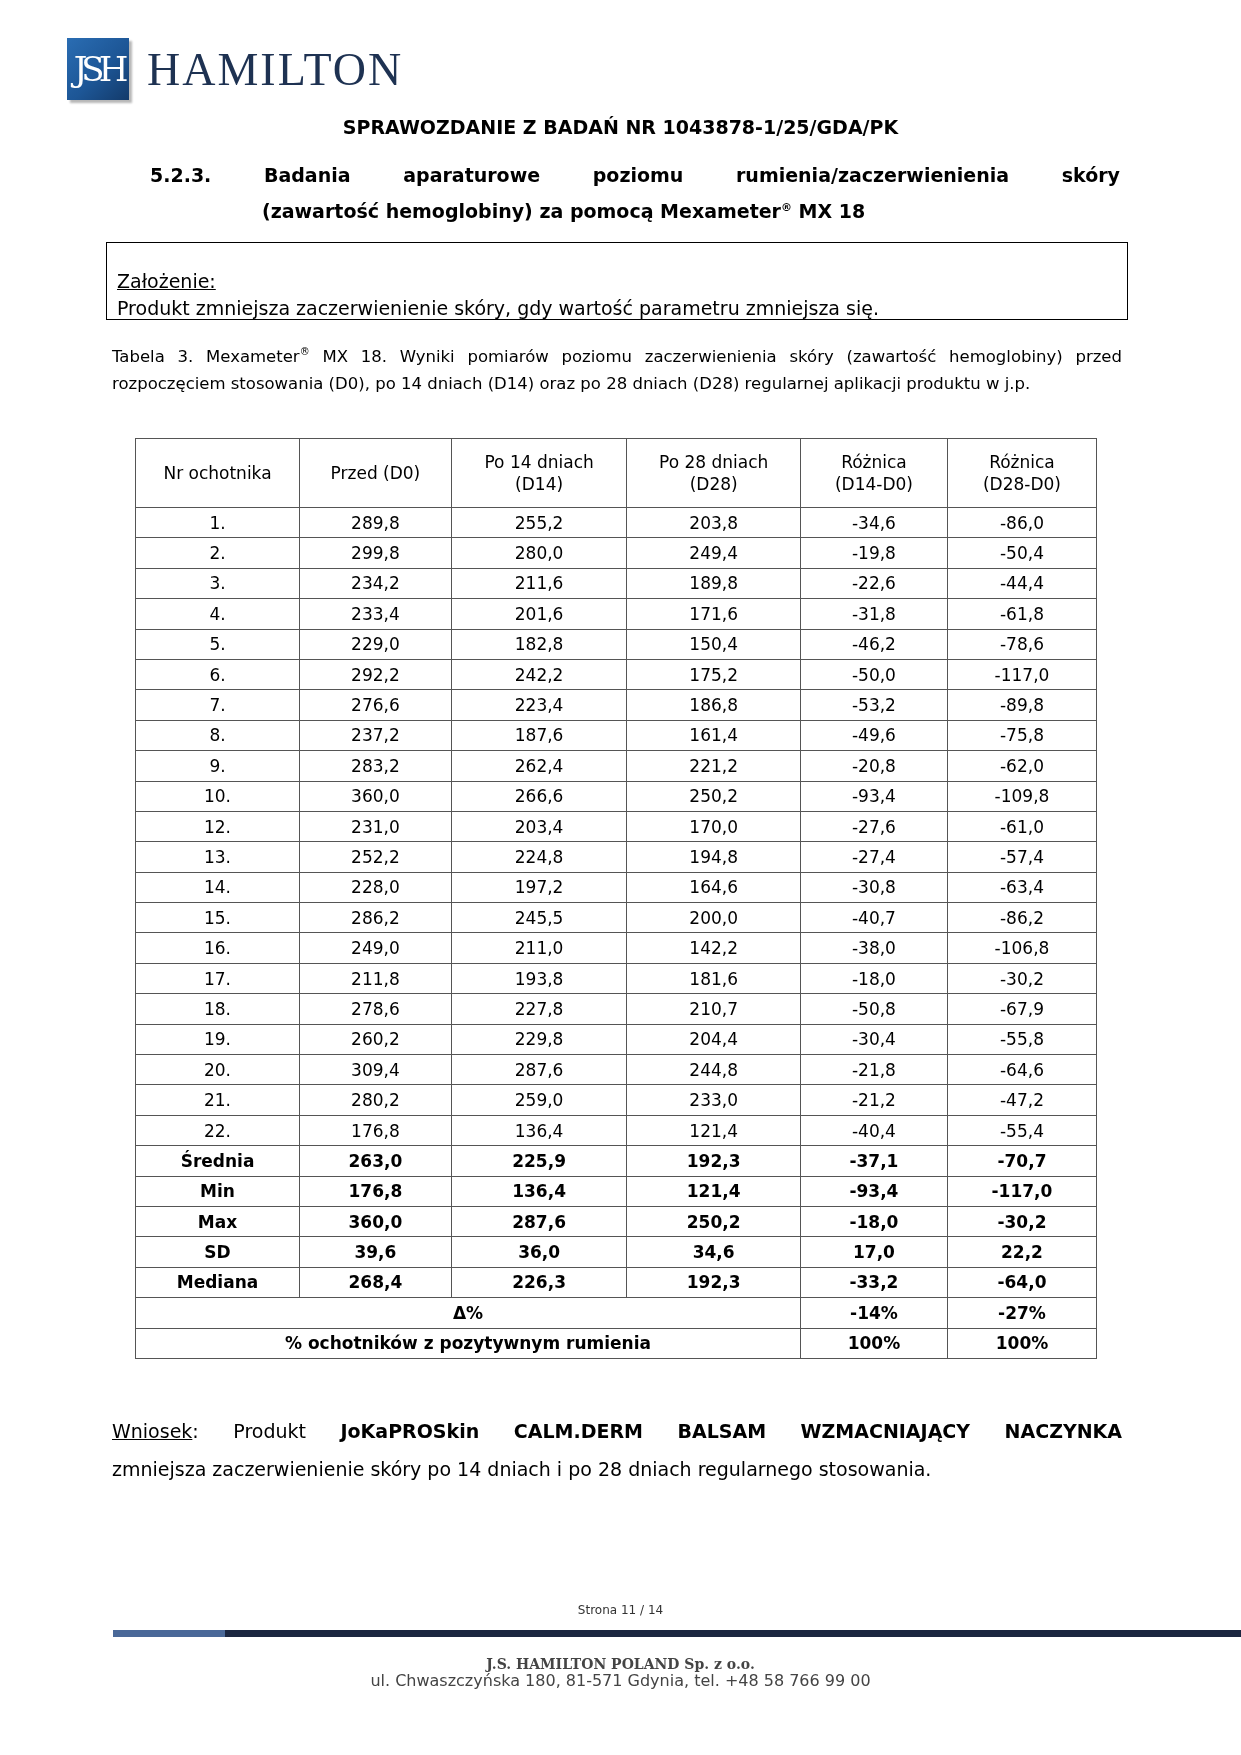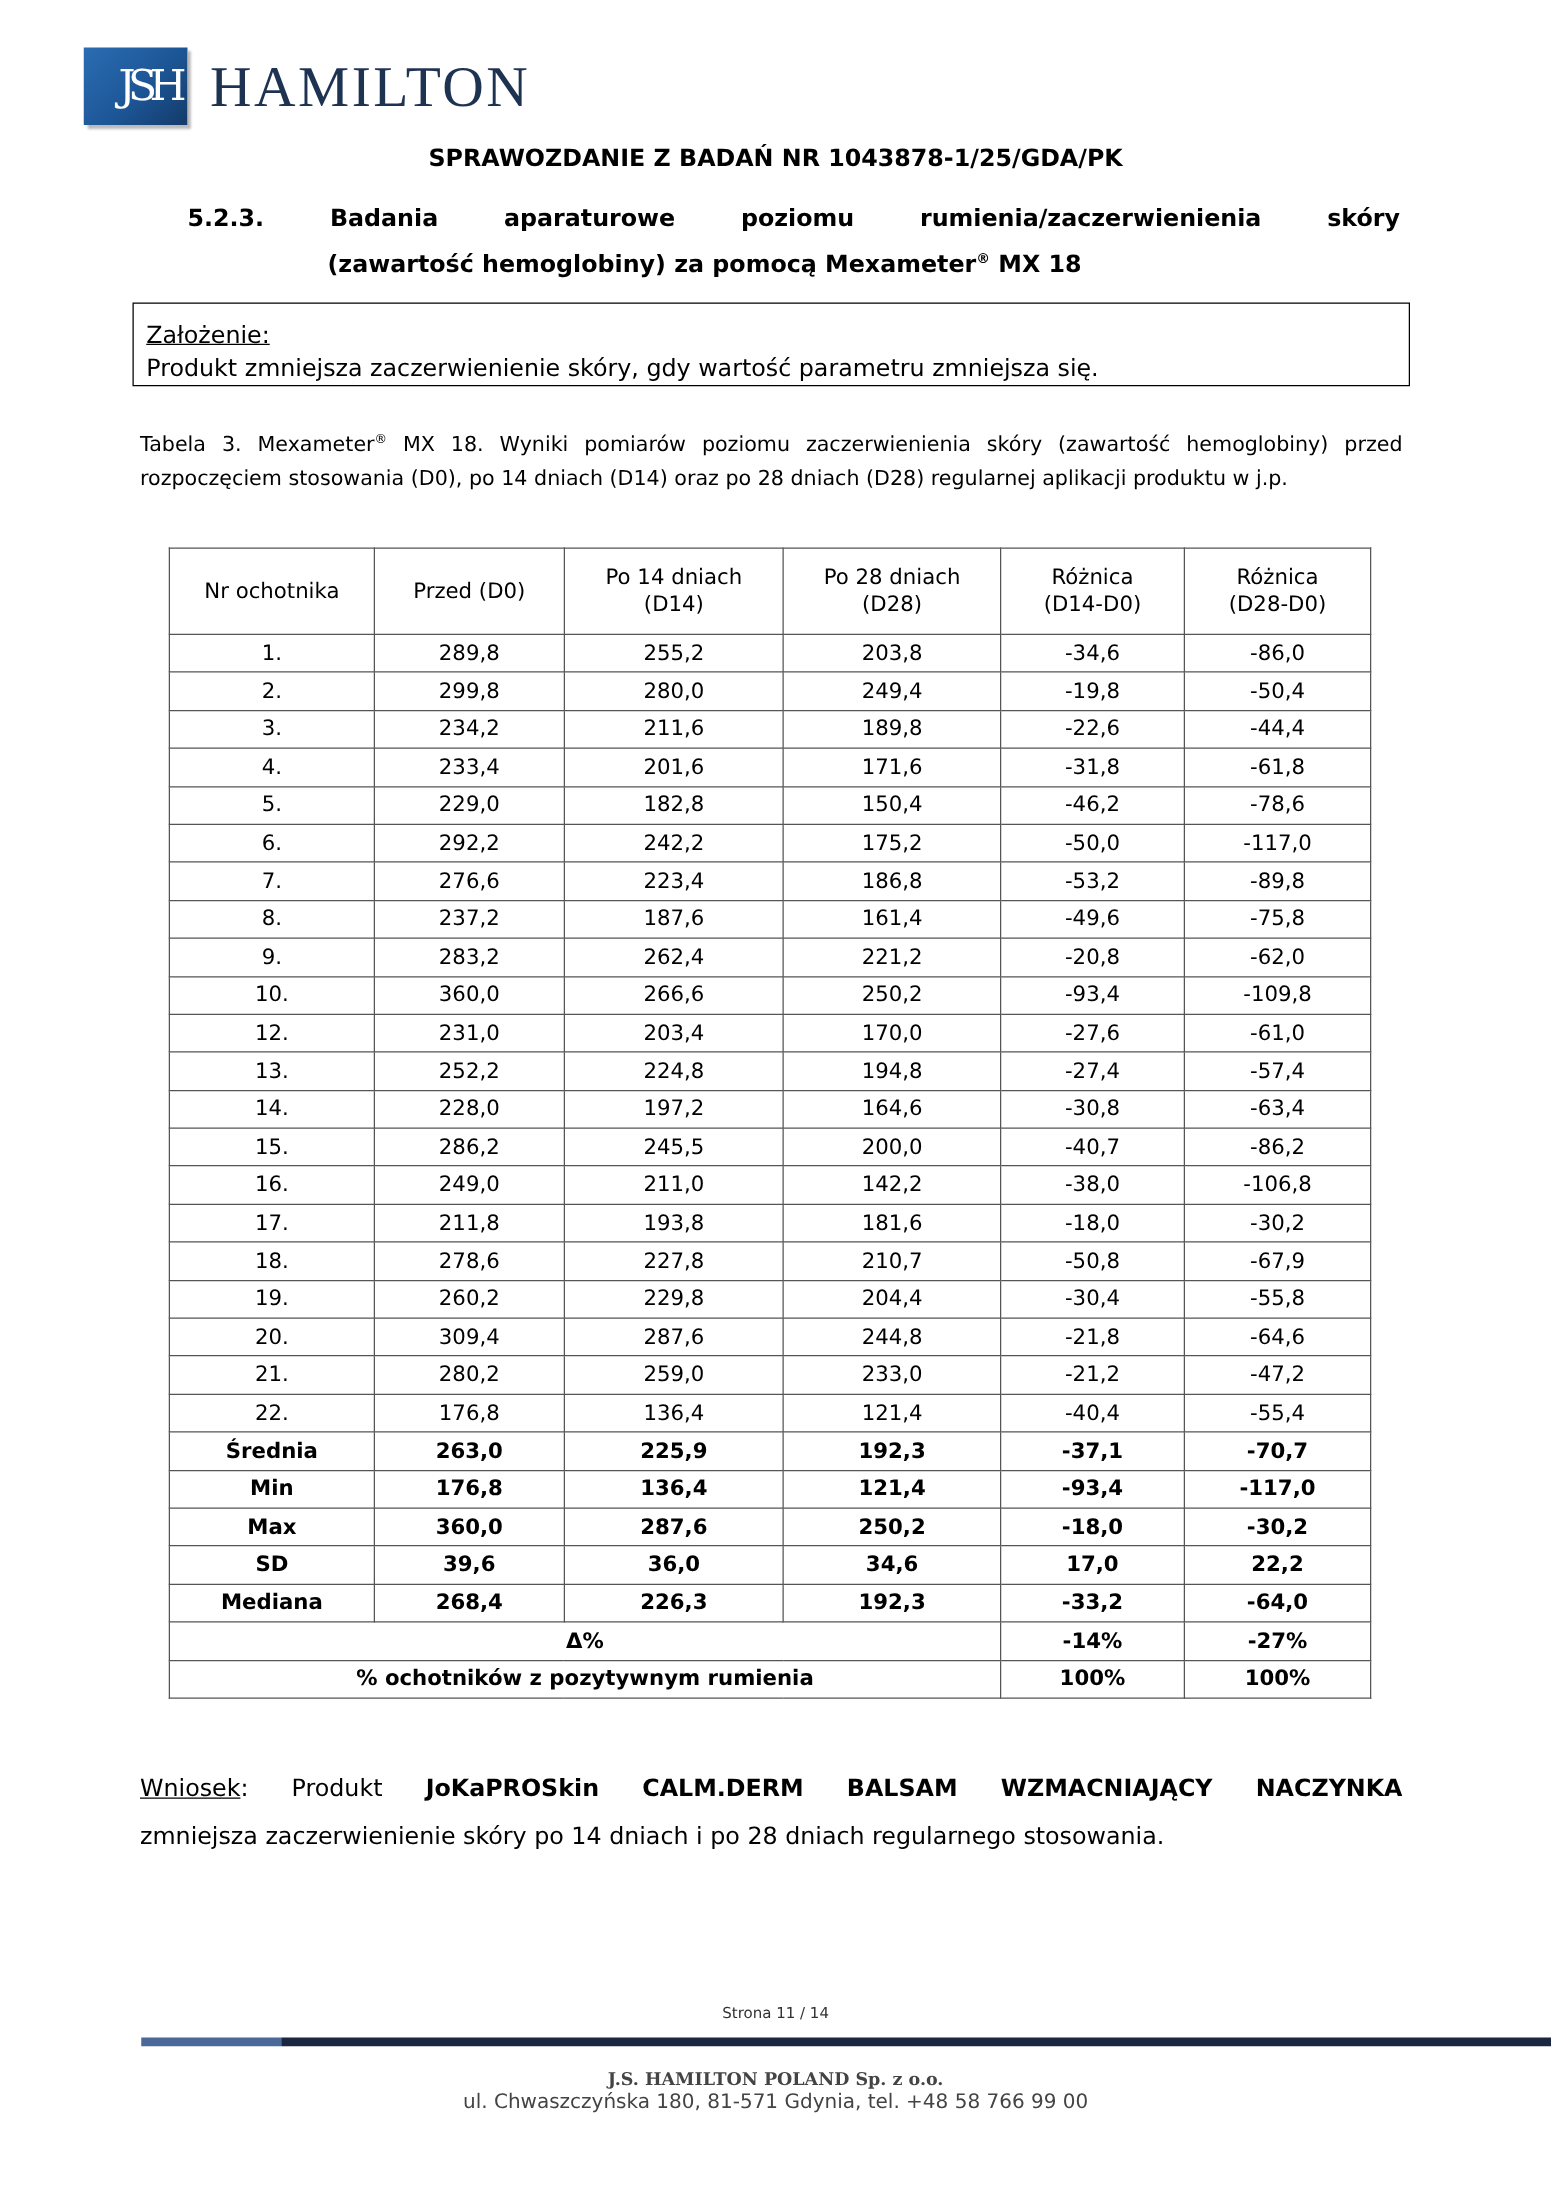--- a/index.html
+++ b/index.html
@@ -1,29 +1,29 @@
 <!DOCTYPE html>
 <html><head>
 <meta charset="utf-8">
 <style>
   html, body { margin: 0; padding: 0; background: #ffffff; }
   body { width: 1241px; height: 1755px; position: relative; overflow: hidden; font-family: "DejaVu Sans", sans-serif; color: #000; }
 
   .logo { position: absolute; left: 67px; top: 38px; display: flex; align-items: center; }
-  .logo-box { width: 62px; height: 62px; background: linear-gradient(135deg, #2a6db3 0%, #1d5696 55%, #133a6a 100%); box-shadow: 3px 3px 2px #b8b8b8; display: flex; align-items: center; justify-content: center; color: #fff; font-family: "DejaVu Serif", serif; font-size: 34px; letter-spacing: -6px; padding-left: 21px; }
+  .logo-box { width: 62px; height: 62px; background: linear-gradient(135deg, #2a6db3 0%, #1d5696 55%, #133a6a 100%); box-shadow: 3px 3px 2px #b8b8b8; display: flex; align-items: center; justify-content: center; color: #fff; font-family: "DejaVu Serif", serif; font-size: 34px; letter-spacing: -6px; }
   .logo-text { margin-left: 18px; font-family: "Liberation Serif", serif; font-size: 46px; color: #1e3252; letter-spacing: 2px; }
 
   .report-title { position: absolute; left: 0; width: 1241px; top: 116px; text-align: center; font-weight: bold; font-size: 19px; }
 
   .section-heading { position: absolute; left: 150px; width: 970px; top: 164px; font-weight: bold; font-size: 19px; }
   .section-heading .row1 { display: flex; justify-content: space-between; }
   .section-heading .row2 { margin-left: 112px; margin-top: 14px; }
   .section-heading sup { font-size: 11px; }
 
-  .assumption-box { position: absolute; left: 106px; top: 242px; width: 1022px; height: 67px; border: 1px solid #000; box-sizing: border-box; padding: 12px 10px; font-size: 19px; line-height: 27px; }
+  .assumption-box { position: absolute; left: 106px; top: 242px; width: 1022px; height: 78px; border: 1px solid #000; box-sizing: border-box; padding: 25px 10px; font-size: 19px; line-height: 27px; }
   .assumption-box .lbl { text-decoration: underline; }
 
   .caption { position: absolute; left: 112px; top: 338px; width: 1010px; font-size: 16.5px; line-height: 27px; text-align: justify; }
   .caption sup { font-size: 10px; }
 
   table.results { position: absolute; left: 135px; top: 438px; width: 962px; border-collapse: collapse; font-size: 17px; }
   table.results th, table.results td { border: 1px solid #555; text-align: center; padding: 0; }
   table.results th { font-weight: normal; height: 68px; line-height: 22px; }
   table.results td { height: 29.4px; }
   table.results tr.stat td { font-weight: bold; }

